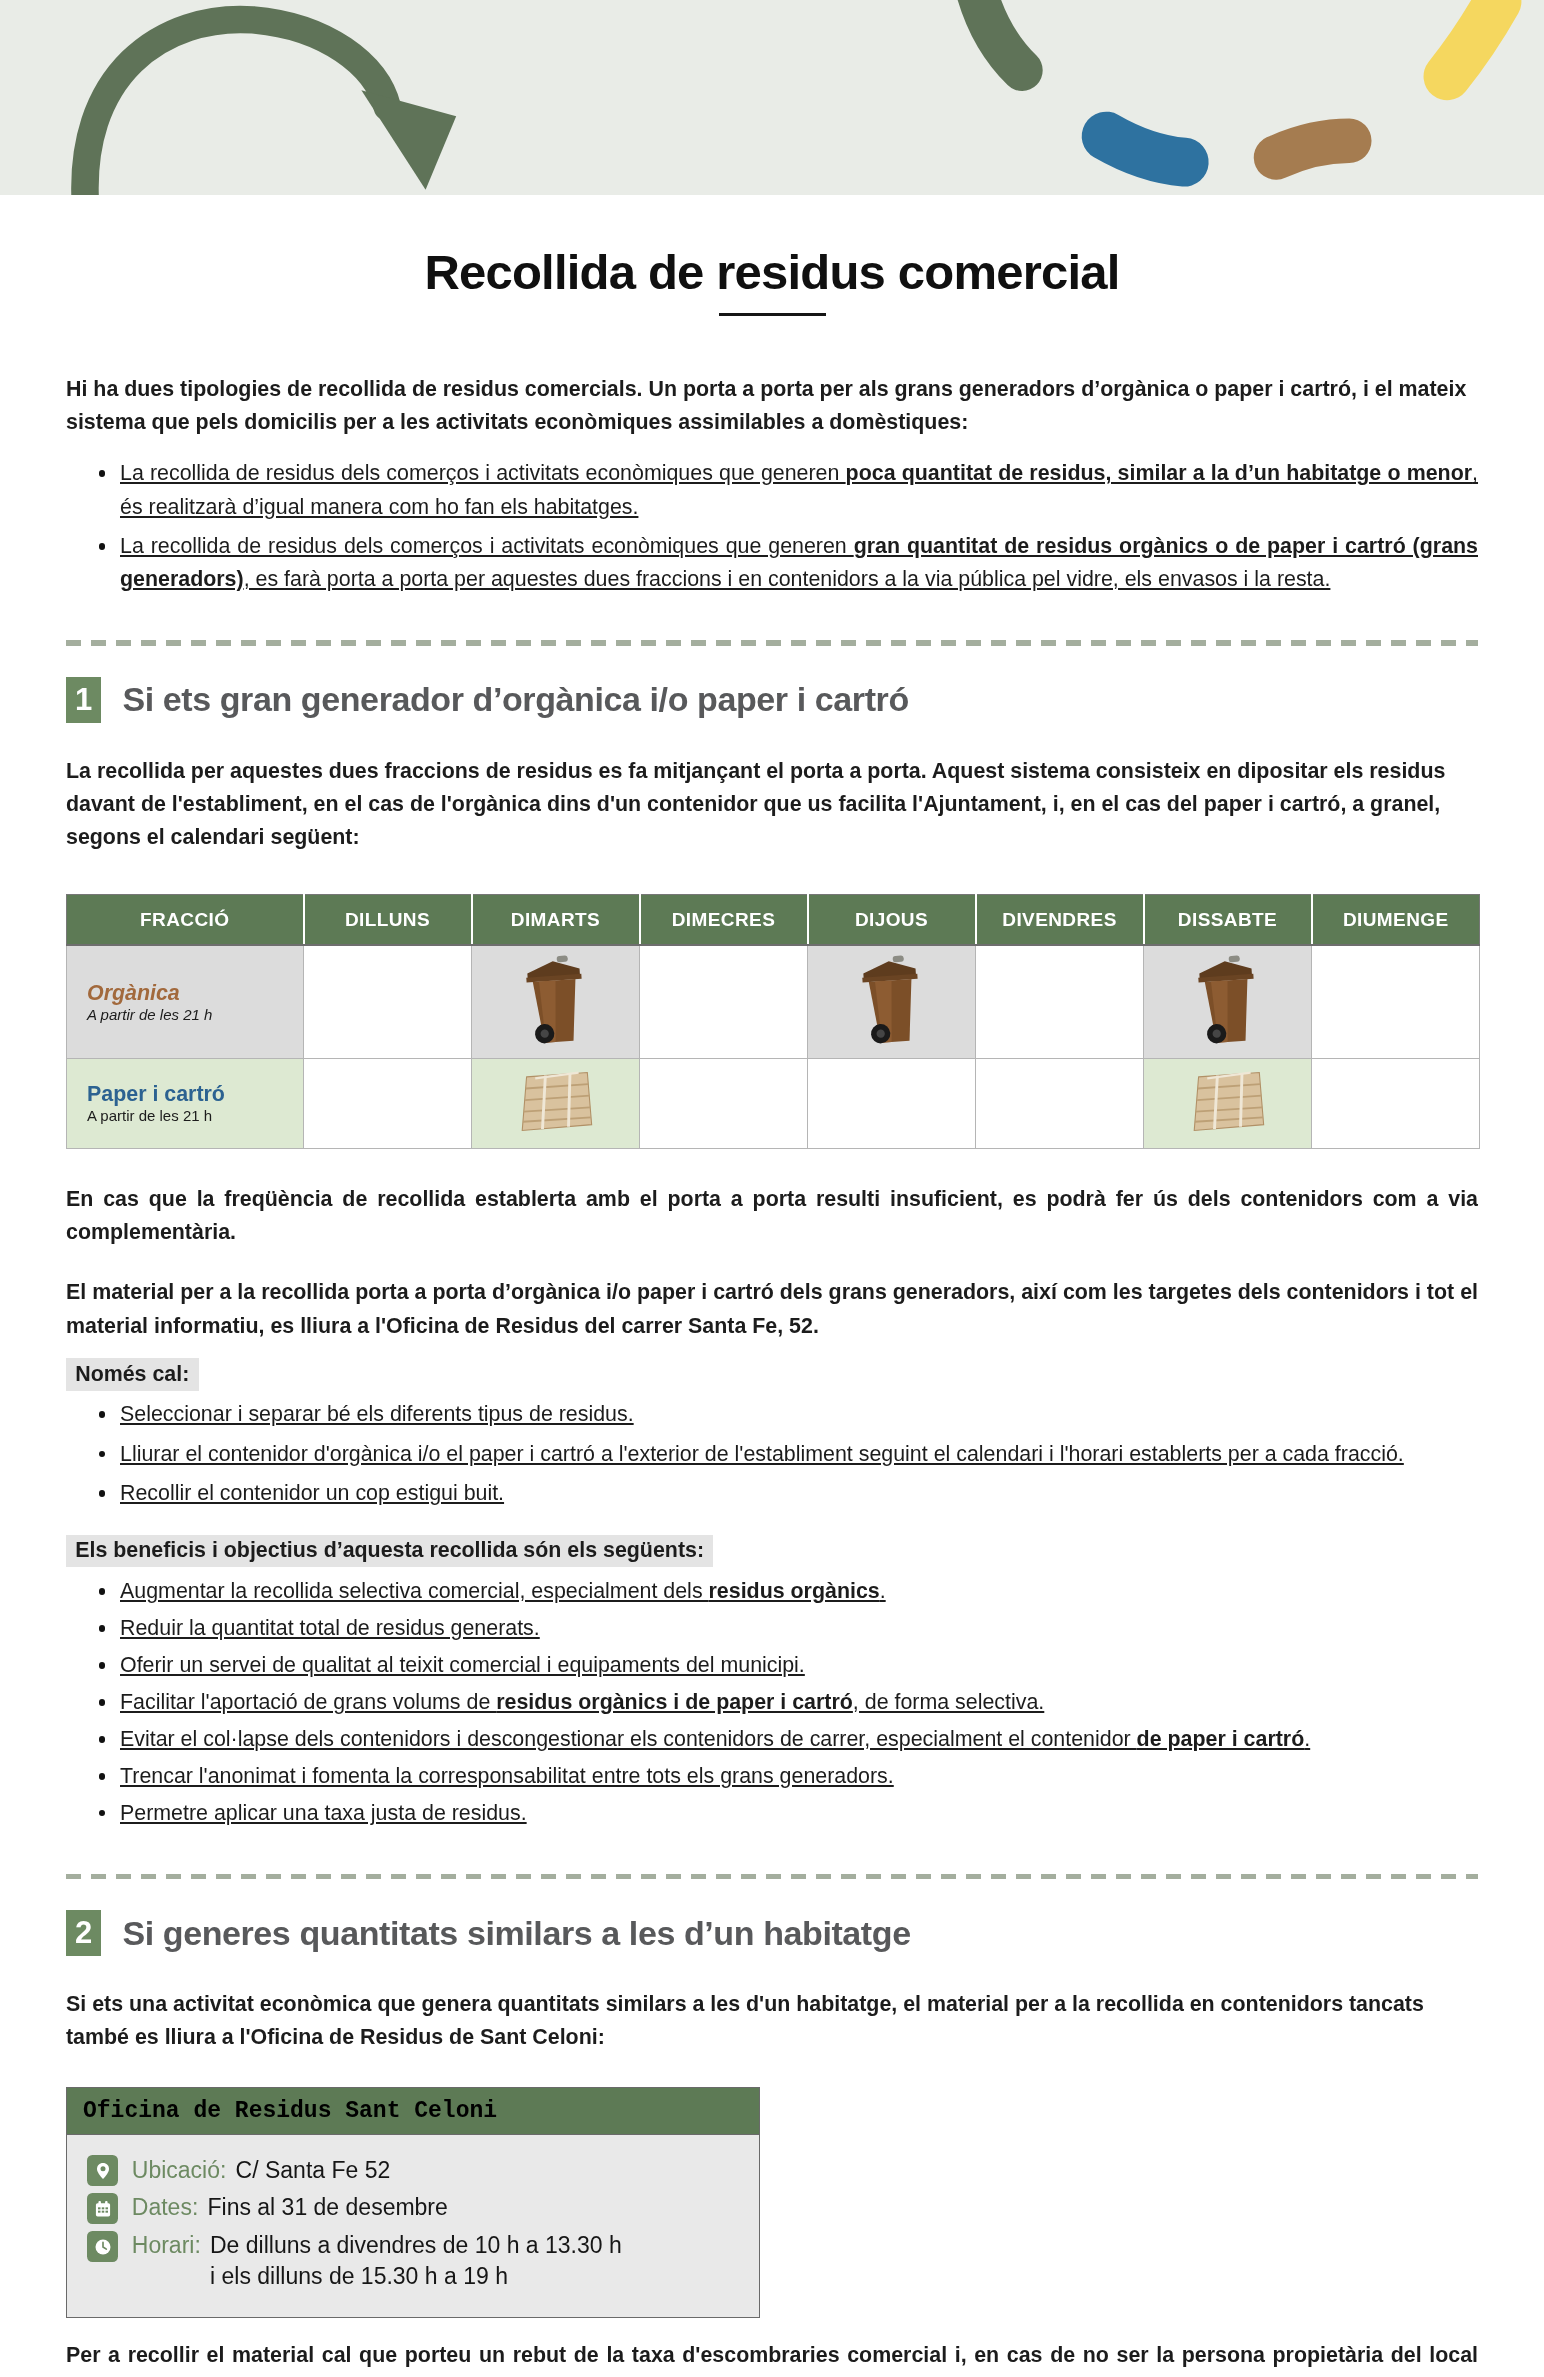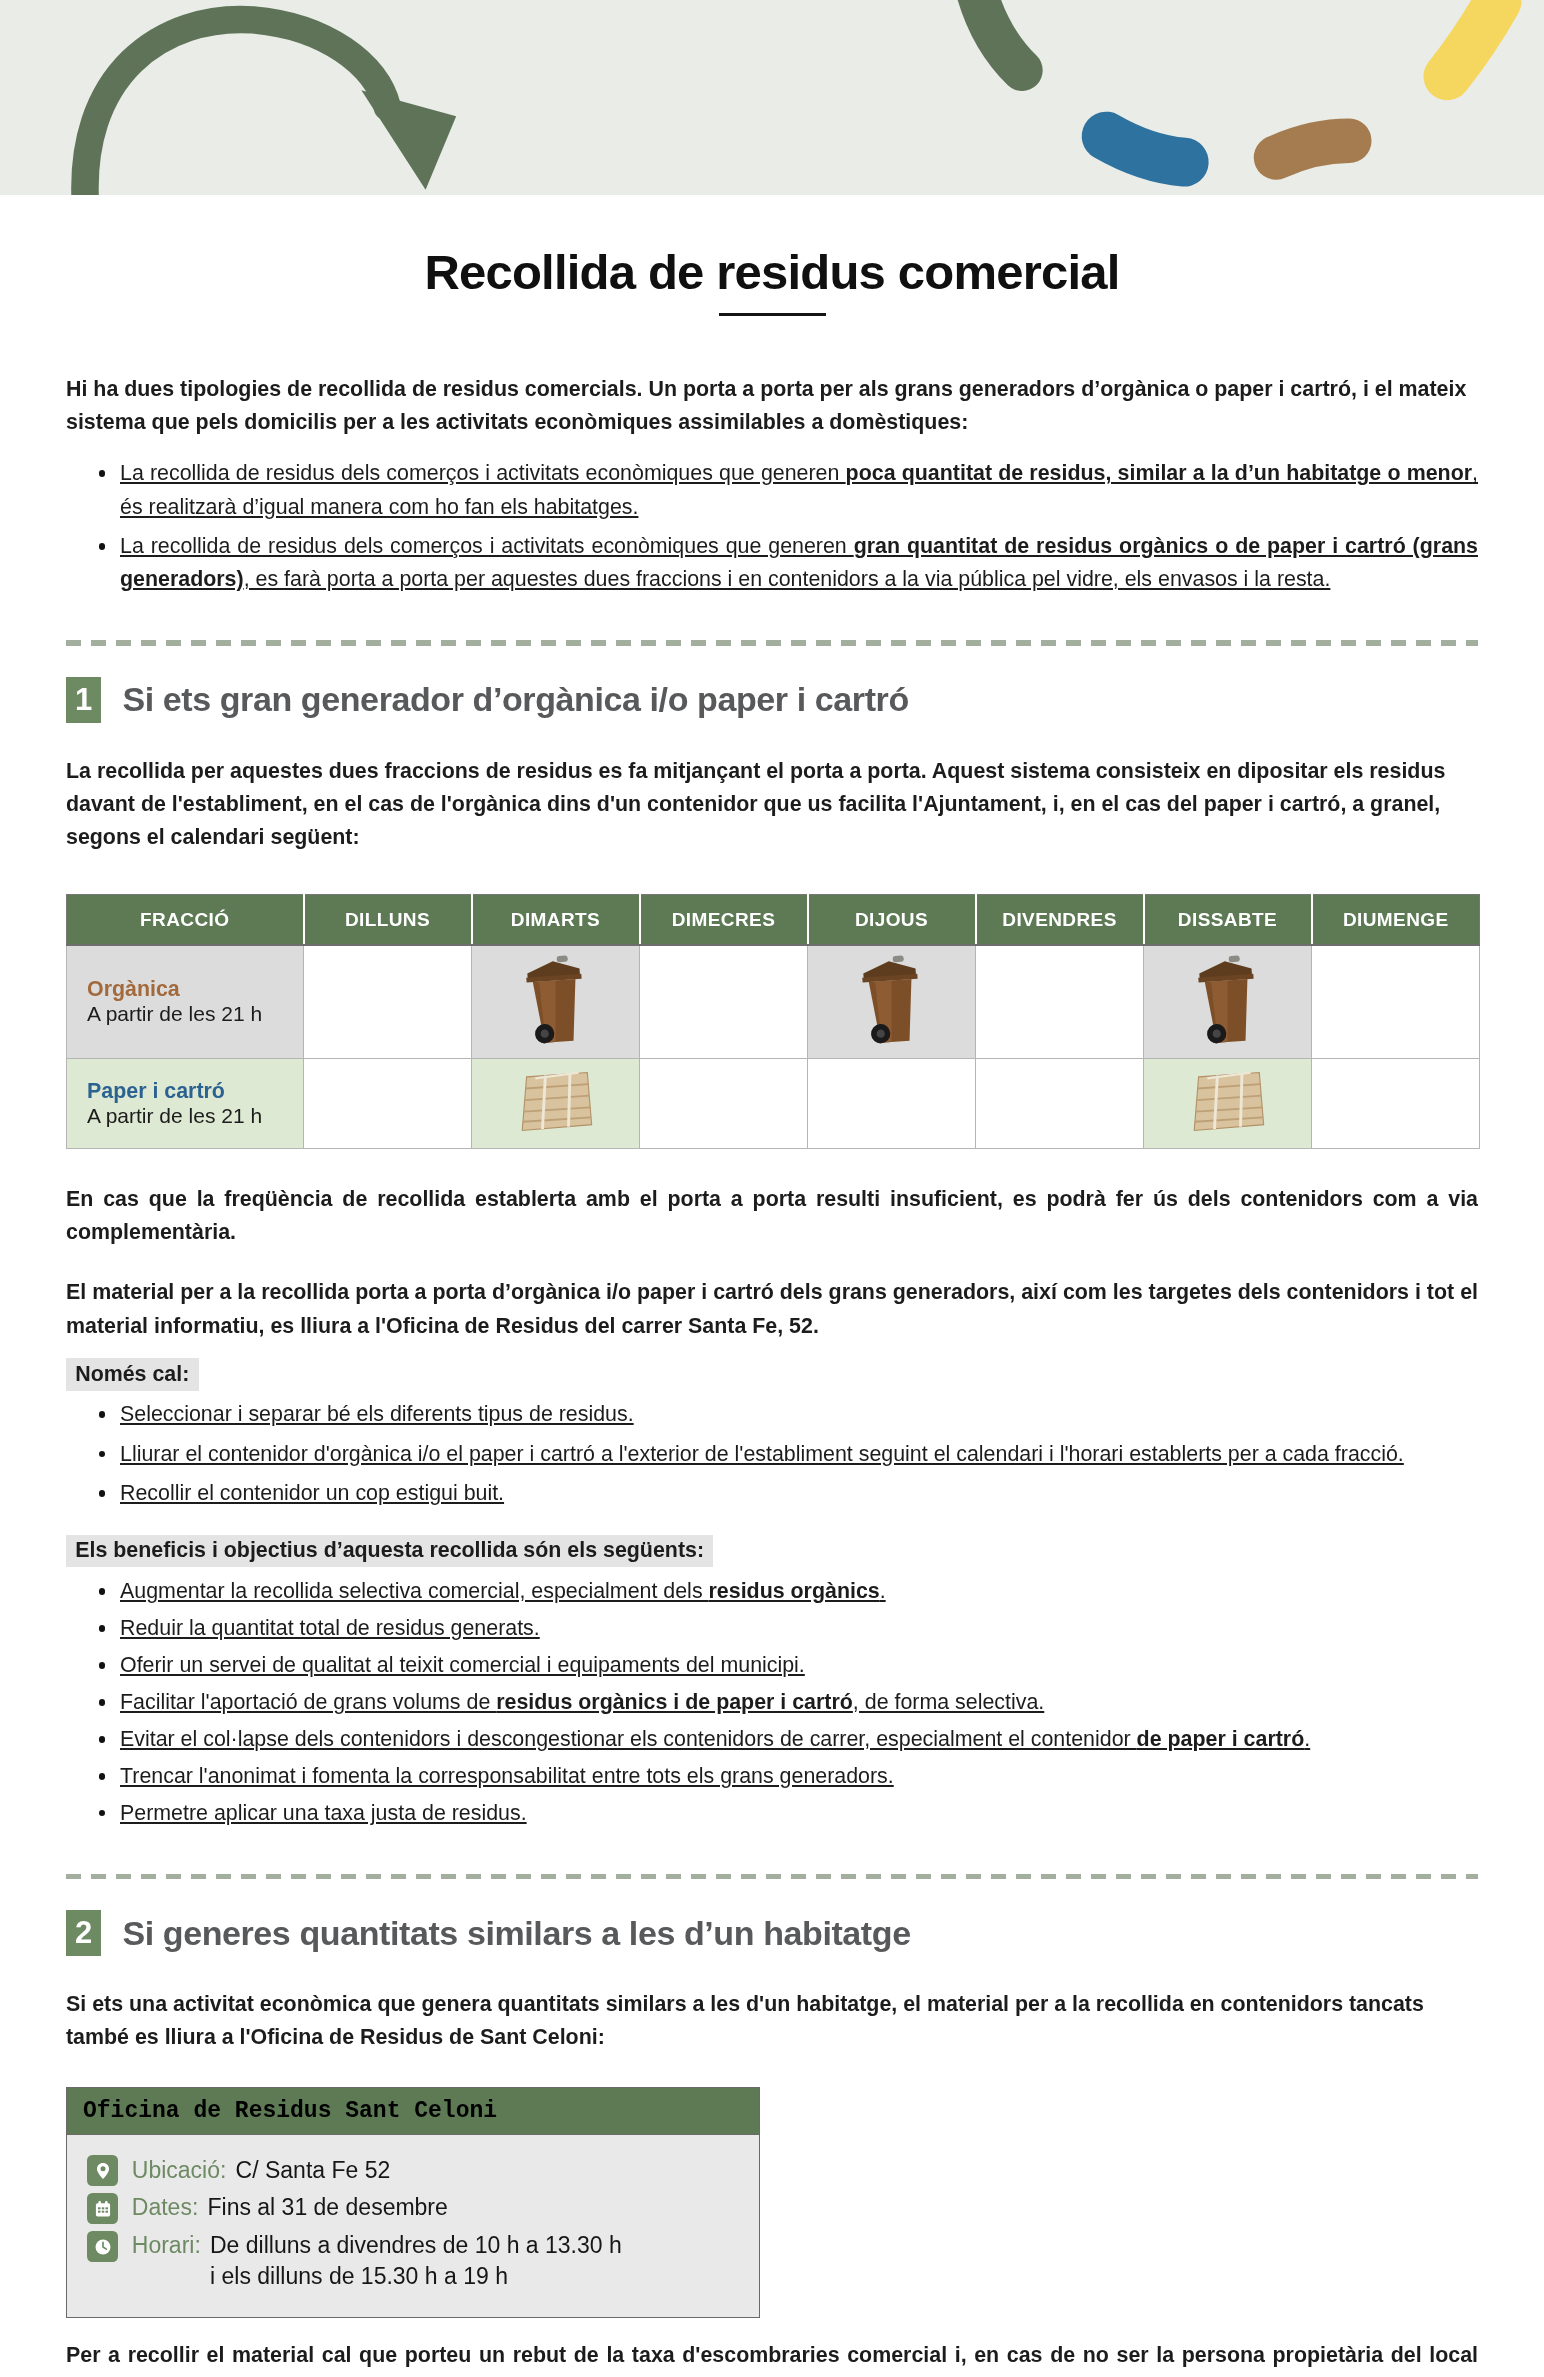--- a/index.html
+++ b/index.html
@@ -29,22 +29,22 @@
   .sec-num{flex:none;width:35px;height:46px;background:var(--badge-green,#6d8a62);color:#fff;font-size:31px;font-weight:700;display:flex;align-items:center;justify-content:center;}
   h2{font-size:34px;font-weight:700;color:var(--heading-gray,#58595b);margin:0;letter-spacing:-0.4px;}
   .sec-intro{margin-top:32px;}
   .just{text-align:justify;}
   table{border-collapse:collapse;table-layout:fixed;width:100%;margin-top:40px;border:1.5px solid #777;}
   th{background:var(--accent-green,#5d7a55);color:#fff;font-size:19px;font-weight:700;letter-spacing:0.4px;height:47px;border-left:2.3px solid #fff;border-bottom:2.3px solid #6e6e6e;}
   th:first-child{border-left:none;}
   td{border:0.8px solid #b5b5b5;text-align:center;vertical-align:middle;background:#fff;}
   td.label-cell{text-align:left;padding-left:20px;}
   .row-label{font-weight:700;font-size:21.4px;display:block;}
-  .row-sub{font-size:21px;margin-top:0;color:#1c1c1c;}
-  tr.r1{height:113px;}
+  .row-sub{font-size:15px;margin-top:0;color:#1c1c1c;}
+  tr.r1{height:113px;font-style:italic;}
   tr.r2{height:90px;}
   .after-table{margin-top:34px;}
   .para2{margin-top:27.5px;}
   .hl{display:inline-block;background:var(--highlight-gray,#e4e4e4);font-weight:700;font-size:21.4px;padding:3.8px 9.2px;margin-top:15.3px;}
   .hl2{margin-top:18.4px;}
   .tight{margin-top:7.7px;}
   .office-card{width:692px;margin-top:32px;border:1.5px solid #6a6a6a;}
   .office-head{background:var(--accent-green,#5d7a55);color:#000000;font-weight:700;font-size:23px;padding:10px 16px;border-bottom:1.5px solid #6a6a6a;font-family:Liberation Mono, monospace;}
   .office-body{background:var(--card-body,#e9e9e9);padding:20px 20px 18.4px;}
   .office-row{display:flex;align-items:flex-start;margin-bottom:6.1px;font-size:23px;line-height:1.35;}

